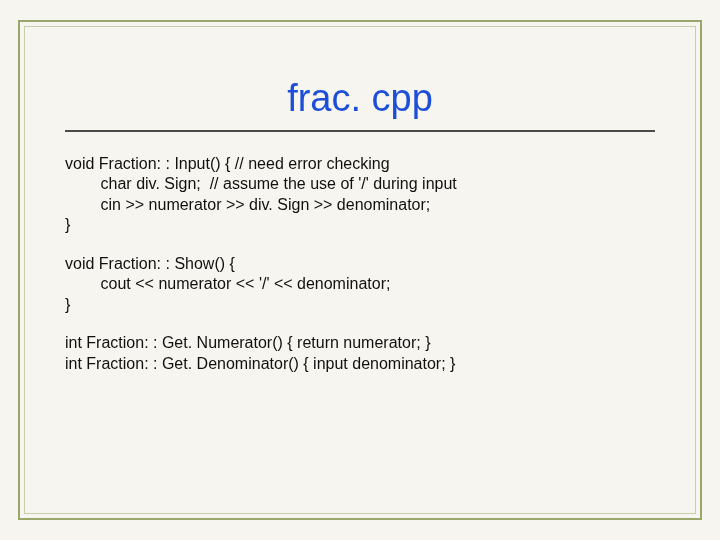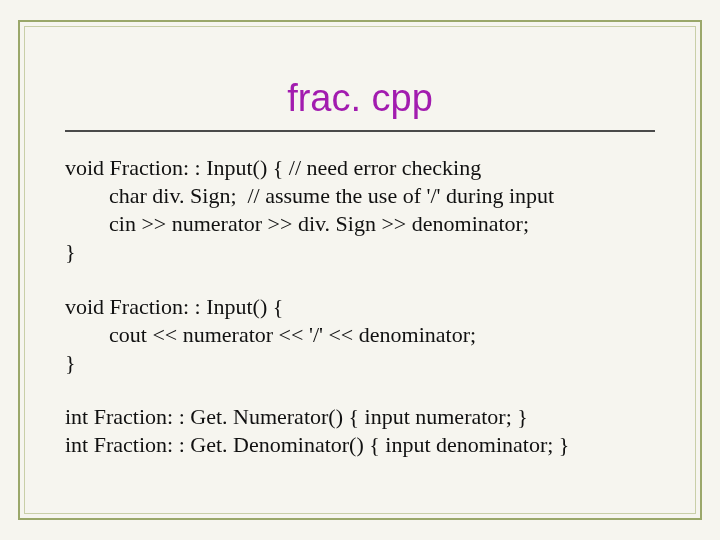--- a/index.html
+++ b/index.html
@@ -28,36 +28,35 @@
   .inner-border {
     box-sizing: border-box;
     width: 100%;
     height: 100%;
     border: 1px solid #c9cfa8;
     padding: 30px 40px 20px 40px;
   }
   .title {
     text-align: center;
     font-size: 38px;
-    color: #a21caf;
+    color: #1d4ed8;
     margin: 20px 0 10px 0;
     font-weight: normal;
   }
   .rule {
     border: none;
     border-top: 2px solid #4a4a4a;
     margin: 10px 0 22px 0;
   }
   .codeblock {
-    font-size: 22px;
+    font-size: 16px;
     line-height: 1.28;
     color: #111;
     white-space: pre;
-    font-family: Liberation Serif, serif;
-    margin-top: 8px;
+    font-family: Liberation Sans, sans-serif;
   }
   .spacer {
     height: 18px;
   }
 </style>
 </head>
 <body>
 
 <div class="slide">
   <div class="outer-border">
@@ -66,24 +65,24 @@
       <h1 class="title">frac. cpp</h1>
       <hr class="rule">
 
       <div class="codeblock"><span>void Fraction: : Input() { // need error checking</span>
 <span>        char div. Sign;  // assume the use of '/' during input</span>
 <span>        cin &gt;&gt; numerator &gt;&gt; div. Sign &gt;&gt; denominator;</span>
 <span>}</span></div>
 
       <div class="spacer"></div>
 
-      <div class="codeblock"><span>void Fraction: : Input() {</span>
+      <div class="codeblock"><span>void Fraction: : Show() {</span>
 <span>        cout &lt;&lt; numerator &lt;&lt; '/' &lt;&lt; denominator;</span>
 <span>}</span></div>
 
       <div class="spacer"></div>
 
-      <div class="codeblock"><span>int Fraction: : Get. Numerator() { input numerator; }</span>
+      <div class="codeblock"><span>int Fraction: : Get. Numerator() { return numerator; }</span>
 <span>int Fraction: : Get. Denominator() { input denominator; }</span></div>
 
     </div>
   </div>
 </div>
 
 </body></html>

